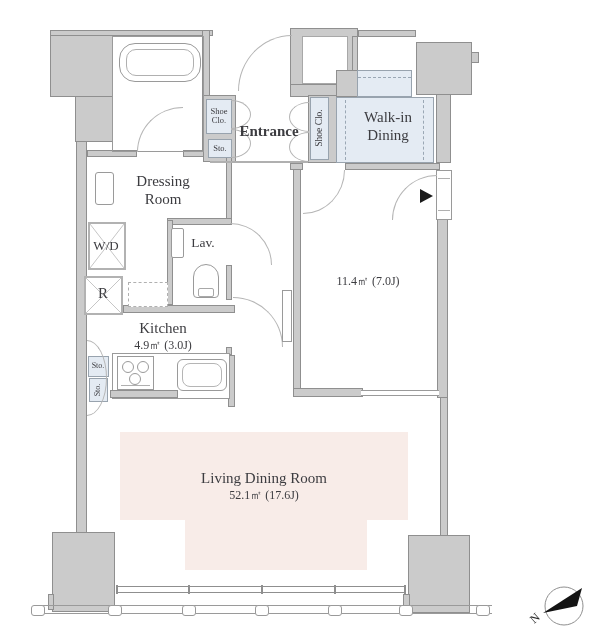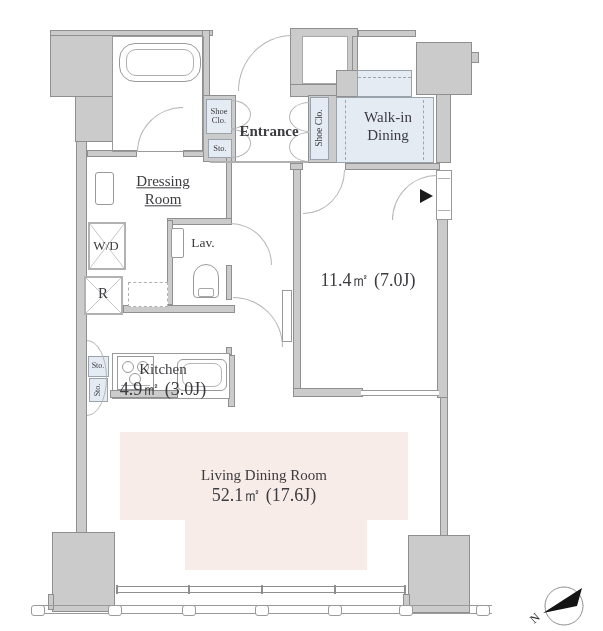--- a/index.html
+++ b/index.html
@@ -9,21 +9,21 @@
   .pink{position:absolute;background:#f8ece8;}
   .closet{position:absolute;background:#e4ebf3;border:1px solid #98a3ae;box-sizing:border-box;}
   .outline{position:absolute;border:1px solid #9a9a9a;box-sizing:border-box;background:transparent;}
   .fixture{position:absolute;background:#fff;border:1px solid #9a9a9a;box-sizing:border-box;}
   .arc{position:absolute;box-sizing:border-box;border:0 solid #b5b5b5;background:transparent;}
   .hline{position:absolute;background:#b0b0b0;}
   .post{position:absolute;width:14px;height:11px;background:#fff;border:1px solid #9a9a9a;border-radius:3px;box-sizing:border-box;}
   .tick{position:absolute;width:2px;height:9px;background:#8f8f8f;}
   .label{position:absolute;color:#3c3c40;text-align:center;transform:translate(-50%,-50%);
          line-height:1.18;font-size:15px;white-space:normal;}
-  .label .area{font-size:18px;white-space:nowrap;font-family:"Liberation Serif","DejaVu Sans",serif;}
+  .label .area{font-size:12px;white-space:nowrap;font-family:"Liberation Serif","DejaVu Sans",serif;}
   .label .rname{white-space:nowrap;}
   .lbl-sm{font-size:8.5px;line-height:1.1;}
   .vert{transform:translate(-50%,-50%) rotate(-90deg);white-space:nowrap;}
   .xbox{position:absolute;background:#fff;border:2px solid #b2b2b2;box-sizing:border-box;}
   .circ{position:absolute;border:1px solid #9a9a9a;border-radius:50%;box-sizing:border-box;background:#fff;}
   .dashedv{position:absolute;width:1px;border-left:1px dashed #9aa7b4;}
 </style>
 </head>
 <body>
 
@@ -148,26 +148,26 @@
   <div class="post" style="left:182px;top:605px;"></div>
   <div class="post" style="left:255px;top:605px;"></div>
   <div class="post" style="left:328px;top:605px;"></div>
   <div class="post" style="left:399px;top:605px;"></div>
   <div class="post" style="left:476px;top:605px;"></div>
 
   <div class="fixture" style="left:282px;top:290px;width:10px;height:52px;"></div>
 
   <div class="label" style="left:269px;top:132px;white-space:nowrap;font-weight:bold;">Entrance</div>
   <div class="label" style="left:388px;top:127px;width:64px;">Walk-in Dining</div>
-  <div class="label" style="left:163px;top:191px;width:84px;text-decoration:underline;">Dressing Room</div>
+  <div class="label" style="left:163px;top:191px;width:84px;">Dressing Room</div>
   <div class="label" style="left:106px;top:246px;font-size:13px;white-space:nowrap;">W/D</div>
   <div class="label" style="left:203px;top:243px;font-size:13.5px;white-space:nowrap;">Lav.</div>
   <div class="label" style="left:103px;top:294px;white-space:nowrap;">R</div>
 
-  <div class="label" style="left:163px;top:336px;margin-top:44px;">
+  <div class="label" style="left:163px;top:336px;">
     <div class="rname">Kitchen</div>
     <div class="area">4.9㎡ (3.0J)</div>
   </div>
 
   <div class="label" style="left:368px;top:281px;">
     <div class="area">11.4㎡ (7.0J)</div>
   </div>
 
   <div class="label" style="left:264px;top:486px;text-align:center;">
     <div class="rname">Living Dining Room</div>

